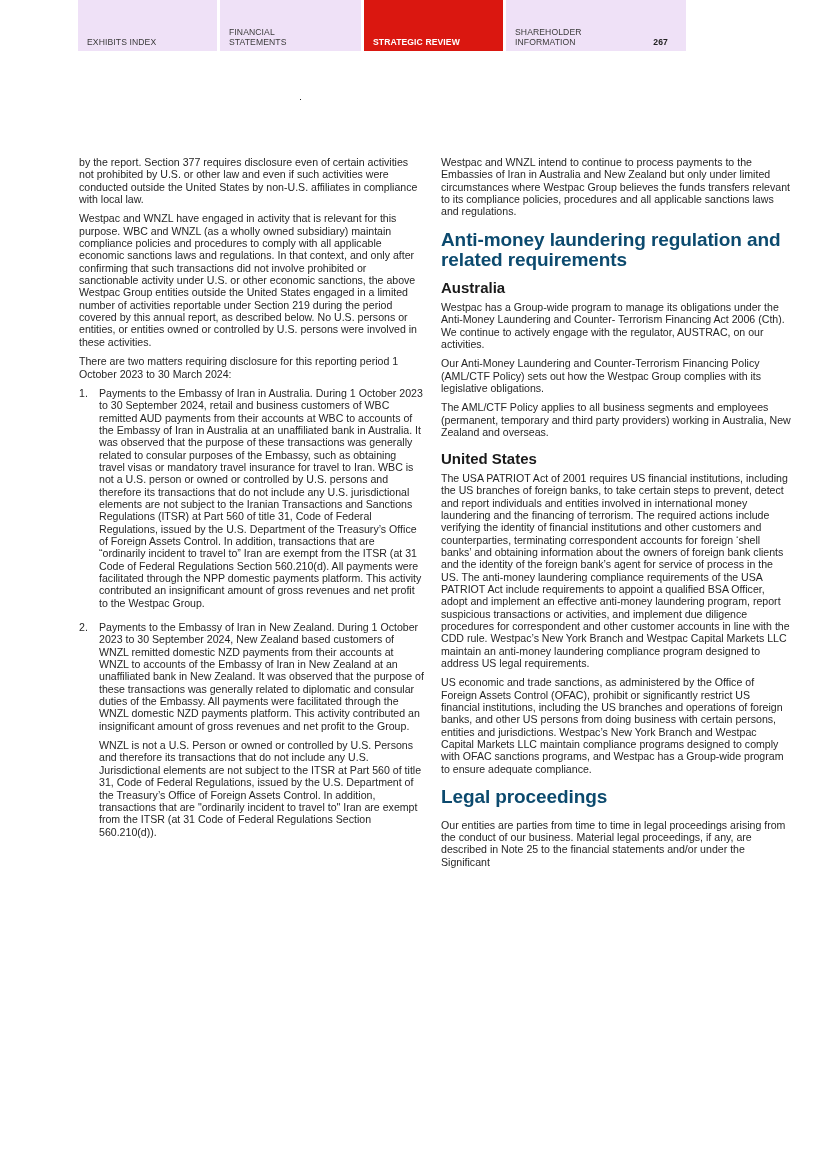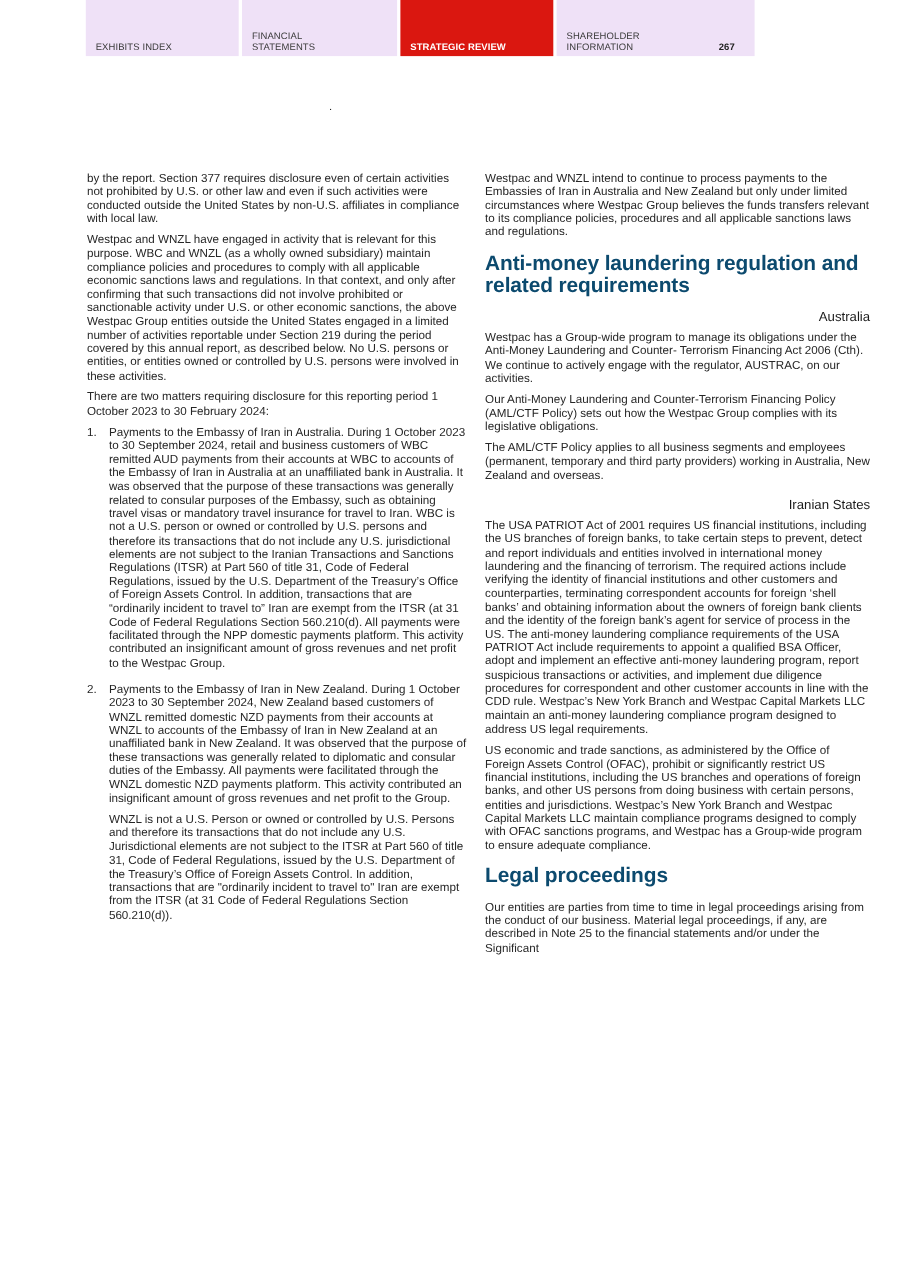--- a/index.html
+++ b/index.html
@@ -13,21 +13,21 @@
   .tab .page { position: absolute; bottom: 4px; right: 18px; font-weight: bold; color: #222; font-size: 8.6px; }
   .col { position: absolute; font-size: 10.6px; line-height: 12.35px; }
   .col p { margin: 0 0 7px 0; }
   .left { left: 79px; top: 156px; width: 345px; }
   .right { left: 441px; top: 156px; width: 350px; }
   ol { margin: 0; padding: 0; list-style: none; }
   ol li { position: relative; padding-left: 20px; margin-bottom: 12px; }
   ol li .num { position: absolute; left: 0; top: 0; }
   ol li p { margin: 0 0 12px 0; }
   h2 { color: #0c4a6e; font-size: 19px; line-height: 20.5px; margin: 12px 0 11px 0; font-weight: bold; letter-spacing: -0.1px; }
-  h3 { font-size: 12px; font-weight: normal; margin: 0 0 7px 0; color: #1a1a1a; text-align: right; }
+  h3 { font-size: 15px; font-weight: bold; margin: 0 0 7px 0; color: #1a1a1a; }
   .dot { position: absolute; left: 300px; top: 99px; width: 1px; height: 1px; background: #222; }
 </style>
 </head>
 <body>
 
 <div class="tabs">
   <div class="tab" style="width:139px">
     <span class="lbl">Exhibits Index</span>
   </div>
   <div class="tab" style="width:141px">
@@ -42,39 +42,39 @@
 Information</span>
     <span class="page">267</span>
   </div>
 </div>
 
 <div class="dot"></div>
 
 <div class="col left">
   <p>by the report. Section 377 requires disclosure even of certain activities not prohibited by U.S. or other law and even if such activities were conducted outside the United States by non-U.S. affiliates in compliance with local law.</p>
   <p>Westpac and WNZL have engaged in activity that is relevant for this purpose. WBC and WNZL (as a wholly owned subsidiary) maintain compliance policies and procedures to comply with all applicable economic sanctions laws and regulations. In that context, and only after confirming that such transactions did not involve prohibited or sanctionable activity under U.S. or other economic sanctions, the above Westpac Group entities outside the United States engaged in a limited number of activities reportable under Section 219 during the period covered by this annual report, as described below. No U.S. persons or entities, or entities owned or controlled by U.S. persons were involved in these activities.</p>
-  <p>There are two matters requiring disclosure for this reporting period 1 October 2023 to 30 February 2024:</p>
+  <p>There are two matters requiring disclosure for this reporting period 1 October 2023 to 30 March 2024:</p>
   <ol>
     <li>
       <span class="num">1.</span>
       <p>Payments to the Embassy of Iran in Australia. During 1 October 2023 to 30 September 2024, retail and business customers of WBC remitted AUD payments from their accounts at WBC to accounts of the Embassy of Iran in Australia at an unaffiliated bank in Australia. It was observed that the purpose of these transactions was generally related to consular purposes of the Embassy, such as obtaining travel visas or mandatory travel insurance for travel to Iran. WBC is not a U.S. person or owned or controlled by U.S. persons and therefore its transactions that do not include any U.S. jurisdictional elements are not subject to the Iranian Transactions and Sanctions Regulations (ITSR) at Part 560 of title 31, Code of Federal Regulations, issued by the U.S. Department of the Treasury’s Office of Foreign Assets Control. In addition, transactions that are “ordinarily incident to travel to” Iran are exempt from the ITSR (at 31 Code of Federal Regulations Section 560.210(d). All payments were facilitated through the NPP domestic payments platform. This activity contributed an insignificant amount of gross revenues and net profit to the Westpac Group.</p>
     </li>
     <li>
       <span class="num">2.</span>
       <p>Payments to the Embassy of Iran in New Zealand. During 1 October 2023 to 30 September 2024, New Zealand based customers of WNZL remitted domestic NZD payments from their accounts at WNZL to accounts of the Embassy of Iran in New Zealand at an unaffiliated bank in New Zealand. It was observed that the purpose of these transactions was generally related to diplomatic and consular duties of the Embassy. All payments were facilitated through the WNZL domestic NZD payments platform. This activity contributed an insignificant amount of gross revenues and net profit to the Group.</p>
       <p>WNZL is not a U.S. Person or owned or controlled by U.S. Persons and therefore its transactions that do not include any U.S. Jurisdictional elements are not subject to the ITSR at Part 560 of title 31, Code of Federal Regulations, issued by the U.S. Department of the Treasury’s Office of Foreign Assets Control. In addition, transactions that are "ordinarily incident to travel to" Iran are exempt from the ITSR (at 31 Code of Federal Regulations Section 560.210(d)).</p>
     </li>
   </ol>
 </div>
 
 <div class="col right">
   <p>Westpac and WNZL intend to continue to process payments to the Embassies of Iran in Australia and New Zealand but only under limited circumstances where Westpac Group believes the funds transfers relevant to its compliance policies, procedures and all applicable sanctions laws and regulations.</p>
   <h2>Anti-money laundering regulation and related requirements</h2>
   <h3>Australia</h3>
   <p>Westpac has a Group-wide program to manage its obligations under the Anti-Money Laundering and Counter- Terrorism Financing Act 2006 (Cth). We continue to actively engage with the regulator, AUSTRAC, on our activities.</p>
   <p>Our Anti-Money Laundering and Counter-Terrorism Financing Policy (AML/CTF Policy) sets out how the Westpac Group complies with its legislative obligations.</p>
   <p style="margin-bottom:14px">The AML/CTF Policy applies to all business segments and employees (permanent, temporary and third party providers) working in Australia, New Zealand and overseas.</p>
-  <h3>Iranian States</h3>
+  <h3>United States</h3>
   <p>The USA PATRIOT Act of 2001 requires US financial institutions, including the US branches of foreign banks, to take certain steps to prevent, detect and report individuals and entities involved in international money laundering and the financing of terrorism. The required actions include verifying the identity of financial institutions and other customers and counterparties, terminating correspondent accounts for foreign ‘shell banks’ and obtaining information about the owners of foreign bank clients and the identity of the foreign bank’s agent for service of process in the US. The anti-money laundering compliance requirements of the USA PATRIOT Act include requirements to appoint a qualified BSA Officer, adopt and implement an effective anti-money laundering program, report suspicious transactions or activities, and implement due diligence procedures for correspondent and other customer accounts in line with the CDD rule. Westpac’s New York Branch and Westpac Capital Markets LLC maintain an anti-money laundering compliance program designed to address US legal requirements.</p>
   <p>US economic and trade sanctions, as administered by the Office of Foreign Assets Control (OFAC), prohibit or significantly restrict US financial institutions, including the US branches and operations of foreign banks, and other US persons from doing business with certain persons, entities and jurisdictions. Westpac’s New York Branch and Westpac Capital Markets LLC maintain compliance programs designed to comply with OFAC sanctions programs, and Westpac has a Group-wide program to ensure adequate compliance.</p>
   <h2>Legal proceedings</h2>
   <p>Our entities are parties from time to time in legal proceedings arising from the conduct of our business. Material legal proceedings, if any, are described in Note 25 to the financial statements and/or under the Significant</p>
 </div>
 
 </body></html>

